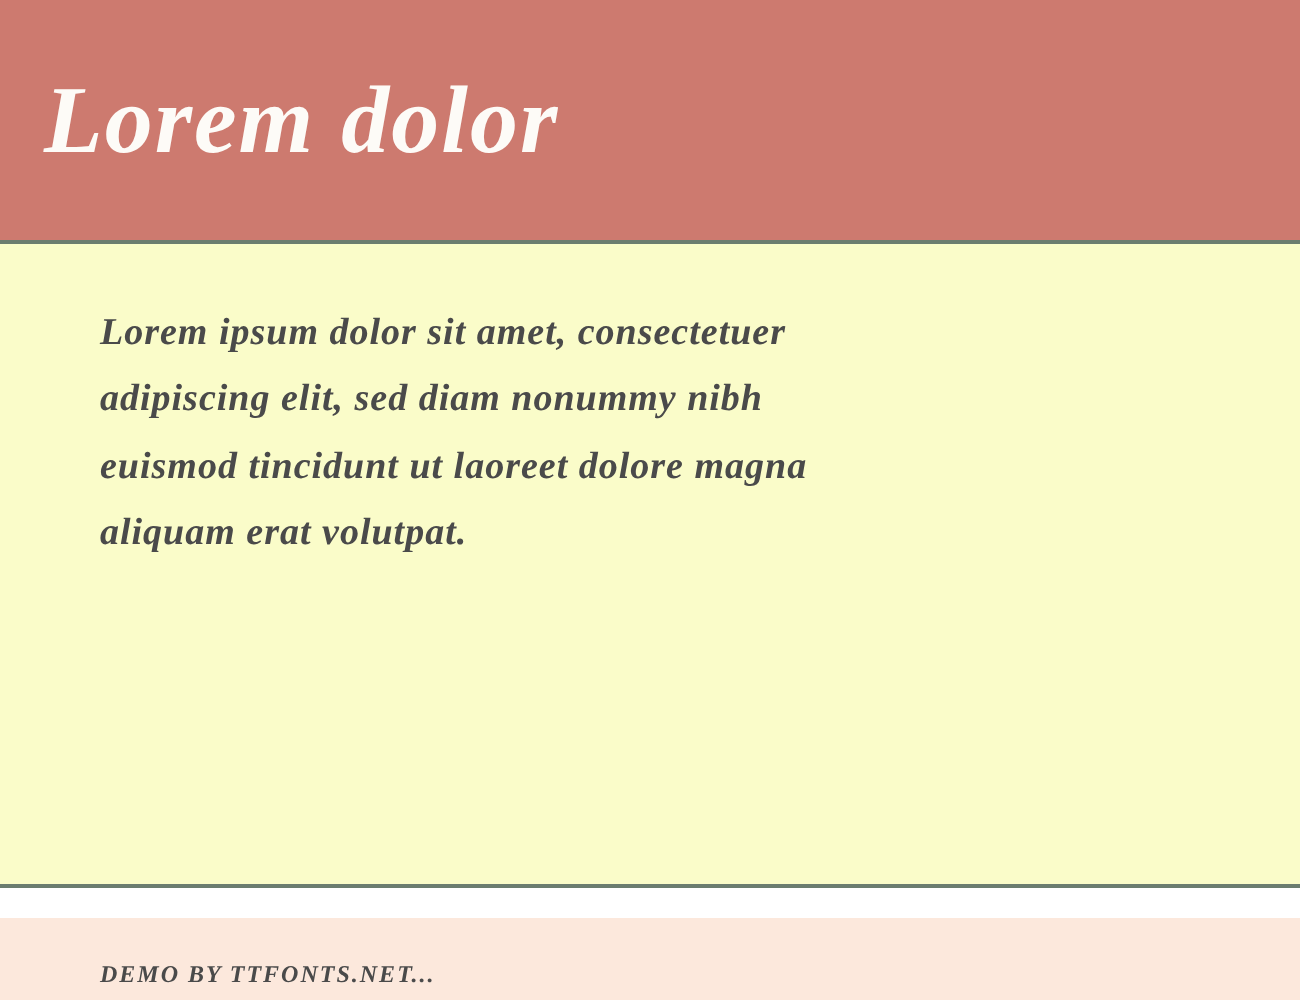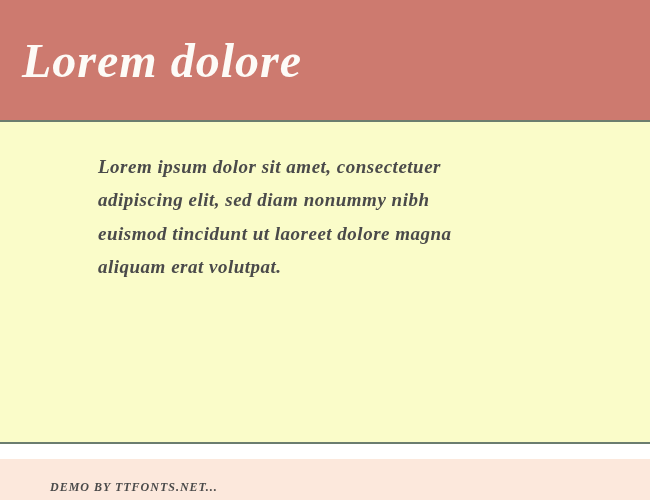--- a/index.html
+++ b/index.html
@@ -39,21 +39,20 @@
     }
     .body-text {
       font-family: 'Brush Script MT', cursive;
       font-size: 19px;
       font-style: italic;
       color: #4a4a4a;
       line-height: 1.75;
       font-weight: 600;
       letter-spacing: 0.5px;
       max-width: 400px;
-      margin-left: 48px;
     }
     .divider-bottom {
       height: 2px;
       background-color: #6b7d6f;
     }
     .footer {
       background-color: #fce8dc;
       height: 56px;
       display: flex;
       align-items: center;
@@ -67,21 +66,21 @@
       color: #4a4a4a;
       font-weight: 600;
       letter-spacing: 1px;
       text-transform: uppercase;
     }
   </style>
 </head>
 <body>
 
 <div class="header">
-  <h1 class="title">Lorem dolore</h1>
+  <h1 class="title">Lorem dolor</h1>
 </div>
 
 <div class="divider-top"></div>
 
 <div class="content">
   <p class="body-text">Lorem ipsum dolor sit amet, consectetuer adipiscing elit, sed diam nonummy nibh euismod tincidunt ut laoreet dolore magna aliquam erat volutpat.</p>
 </div>
 
 <div class="divider-bottom"></div>
 

